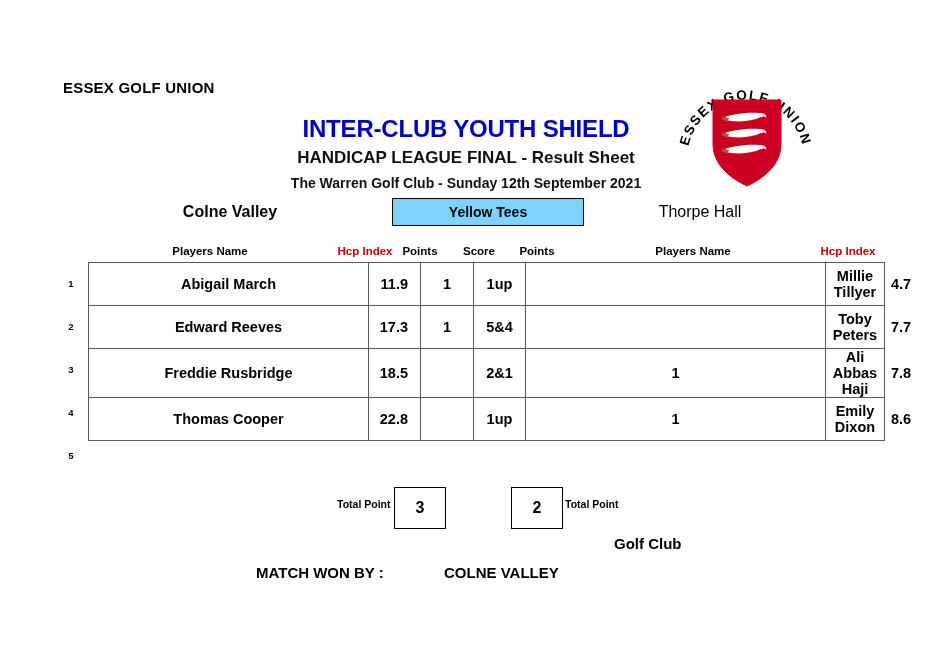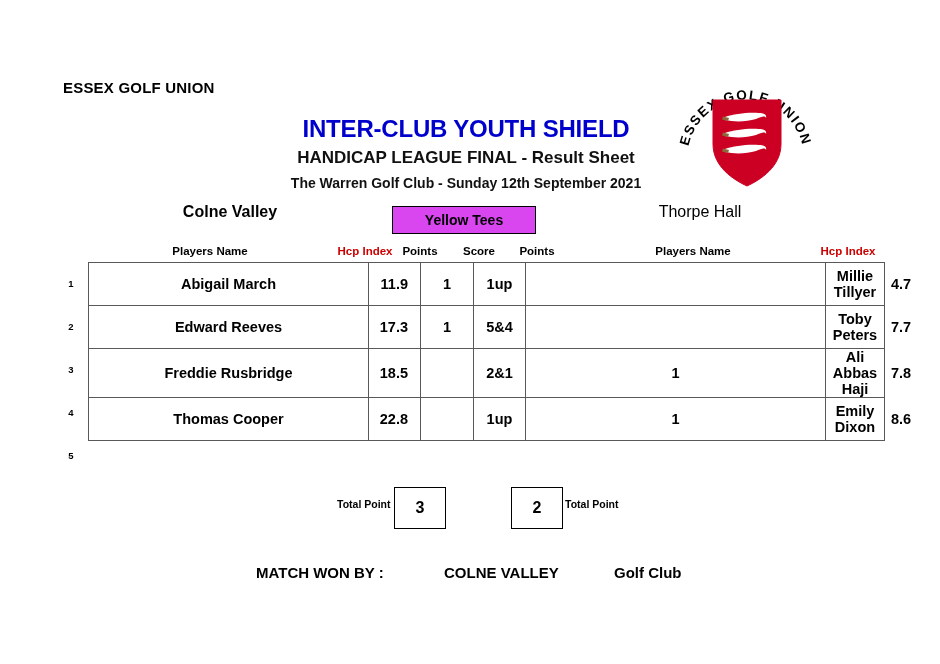--- a/index.html
+++ b/index.html
@@ -89,24 +89,24 @@
     left: 590px;
     top: 203px;
     width: 220px;
     text-align: center;
     font-size: 16px;
     font-weight: normal;
   }
   #tees-box {
     position: absolute;
     left: 392px;
-    top: 206px;
-    width: 144px;
+    top: 198px;
+    width: 192px;
     height: 28px;
-    background: #d946ef;
+    background: #7dd3fc;
     border: 1px solid #000000;
     box-sizing: border-box;
     display: flex;
     align-items: center;
     justify-content: center;
     font-size: 14px;
     font-weight: bold;
   }
 
   
@@ -192,21 +192,21 @@
     position: absolute;
     left: 444px;
     top: 564px;
     font-size: 15px;
     font-weight: bold;
     white-space: nowrap;
   }
   #won-by-suffix {
     position: absolute;
     left: 614px;
-    top: 564px;
+    top: 535px;
     font-size: 15px;
     font-weight: bold;
     white-space: nowrap;
   }
 </style>
 </head>
 <body>
 
 <div id="sheet">
 

